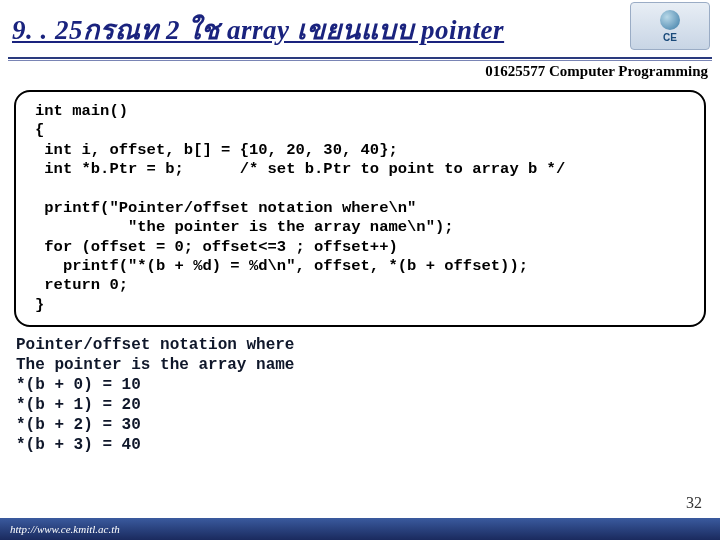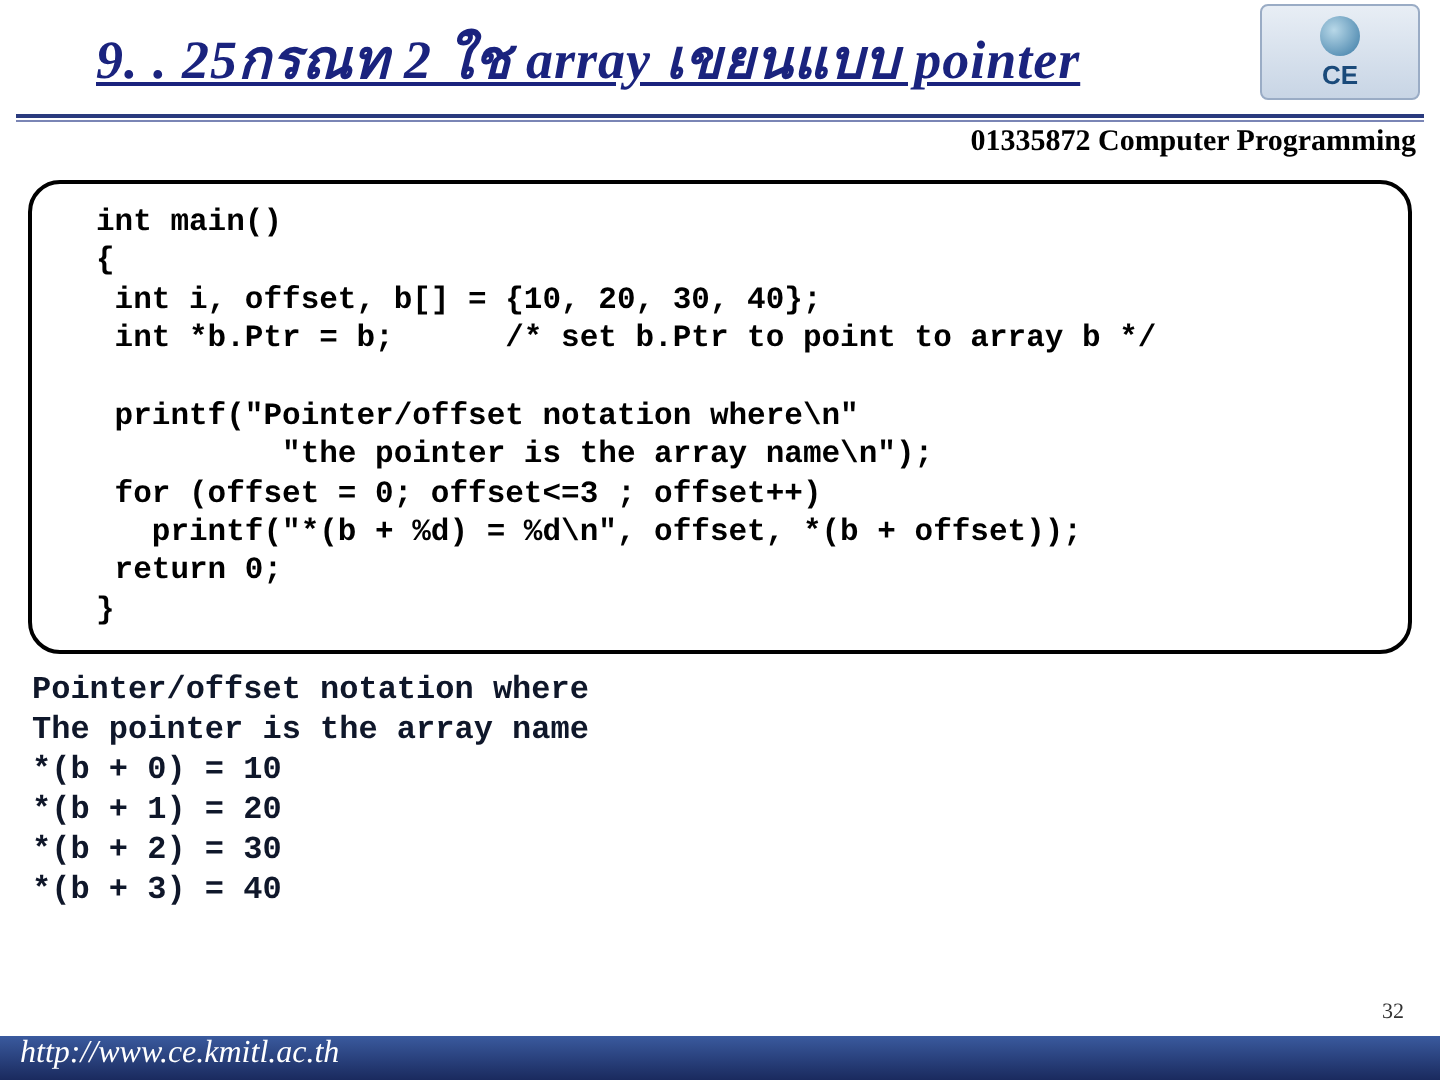--- a/index.html
+++ b/index.html
@@ -7,21 +7,20 @@
     width: 720px;
     height: 540px;
     background: #fff;
     font-family: "Times New Roman", serif;
     position: relative;
     overflow: hidden;
   }
   .header {
     padding: 8px 11px 4px 12px;
     position: relative;
-    margin-left: 36px;
   }
   .title {
     font-size: 27px;
     font-weight: bold;
     font-style: italic;
     color: #1a237e;
     text-decoration: underline;
     font-family: "Times New Roman", serif;
     letter-spacing: 0.5px;
   }
@@ -31,21 +30,21 @@
     top: 2px;
     width: 80px;
     height: 48px;
     background: linear-gradient(#e8eef5, #c8d5e5);
     border: 1px solid #9aacc5;
     border-radius: 4px;
     display: flex;
     flex-direction: column;
     align-items: center;
     justify-content: center;
-    font-size: 13px;
+    font-size: 10px;
     color: #1a4a7a;
     font-weight: bold;
     font-family: Arial, sans-serif;
   }
   .logo .globe {
     width: 20px;
     height: 20px;
     border-radius: 50%;
     background: radial-gradient(circle at 35% 35%, #b8d8e8, #3a7aa5);
     margin-bottom: 2px;
@@ -65,21 +64,21 @@
     font-size: 15px;
     font-weight: bold;
     color: #000;
     padding: 2px 12px 6px 12px;
     font-family: "Times New Roman", serif;
   }
   .codebox {
     margin: 4px 14px 6px 14px;
     border: 2px solid #000;
     border-radius: 16px;
-    padding: 10px 32px;
+    padding: 10px 19px;
     font-family: "Courier New", monospace;
     font-size: 15.5px;
     font-weight: bold;
     line-height: 1.25;
     white-space: pre;
     color: #000;
   }
   .output {
     margin: 2px 14px 0 14px;
     font-family: "Courier New", monospace;
@@ -87,54 +86,54 @@
     font-weight: bold;
     line-height: 1.25;
     white-space: pre;
     color: #0f172a;
     padding: 2px;
   }
   .slidenum {
     position: absolute;
     right: 18px;
     bottom: 28px;
-    font-size: 11px;
+    font-size: 16px;
     color: #333;
     font-family: "Times New Roman", serif;
   }
   .footer {
     position: absolute;
     bottom: 0;
     left: 0;
     right: 0;
     height: 22px;
     background: linear-gradient(#3a5a9e, #1a2a5e);
     display: flex;
     justify-content: space-between;
-    align-items: flex-start;
+    align-items: center;
     padding: 0 10px;
     color: #fff;
-    font-size: 16px;
+    font-size: 11px;
     font-style: italic;
     font-family: "Times New Roman", serif;
   }
 </style>
 </head>
 <body>
 
 <div class="header">
   <div class="title">9. . 25กรณท 2 ใช array เขยนแบบ pointer</div>
   <div class="logo">
     <div class="globe"></div>
     <div>CE</div>
   </div>
 </div>
 <hr class="hr1">
 <hr class="hr2">
-<div class="course">01335872 Computer Programming</div>
+<div class="course">01625577 Computer Programming</div>
 
 <div class="codebox">int main()
 {
  int i, offset, b[] = {10, 20, 30, 40};
  int *b.Ptr = b;      /* set b.Ptr to point to array b */
 
  printf("Pointer/offset notation where\n"
           "the pointer is the array name\n");
  for (offset = 0; offset&lt;=3 ; offset++)
    printf("*(b + %d) = %d\n", offset, *(b + offset));

